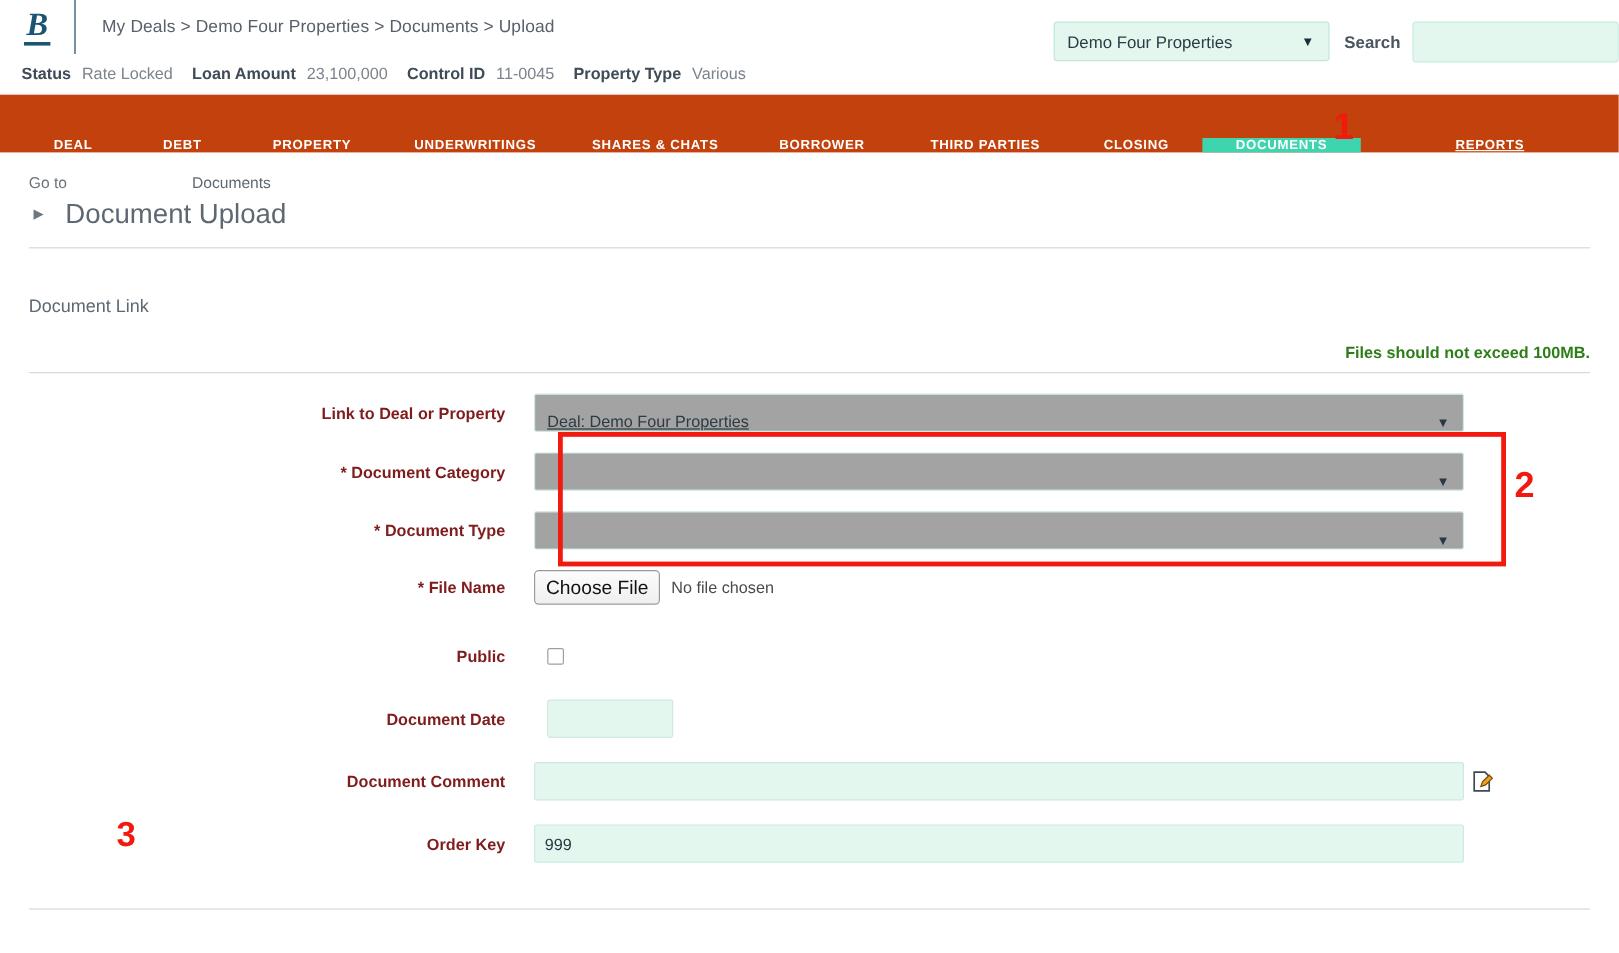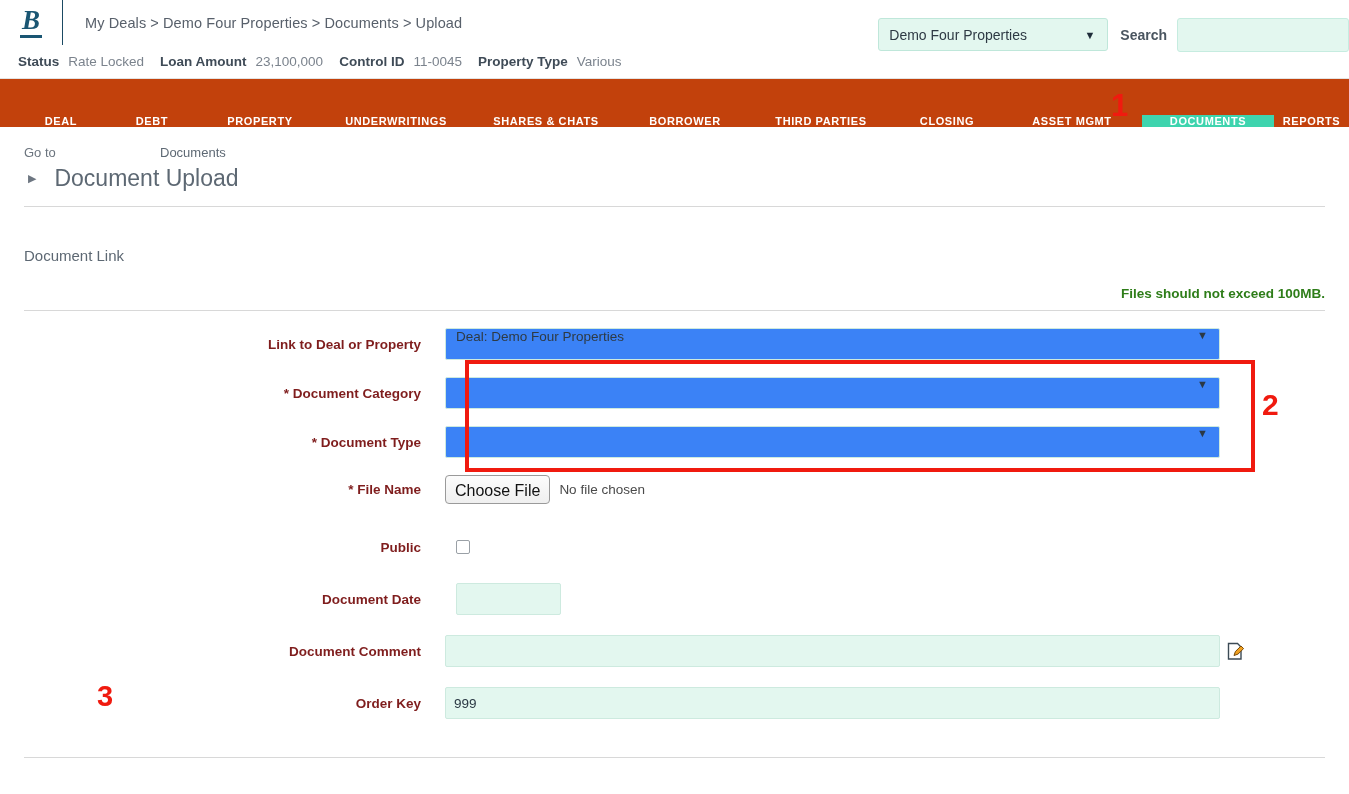--- a/index.html
+++ b/index.html
@@ -144,21 +144,21 @@
   .nav-item.deal   { flex: 0 0 86px; }
   .nav-item.debt   { flex: 0 0 96px; }
   .nav-item.prop   { flex: 0 0 120px; }
   .nav-item.uw     { flex: 0 0 152px; }
   .nav-item.bor    { flex: 0 0 130px; }
   .nav-item.sc     { flex: 0 0 148px; }
   .nav-item.tp     { flex: 0 0 142px; }
   .nav-item.cl     { flex: 0 0 110px; }
   .nav-item.am     { flex: 0 0 140px; }
   .nav-item.doc    { flex: 0 0 132px; }
-  .nav-item.rep    { flex: 1 1 auto; }
+  .nav-item.rep    { flex: 1 1 auto; text-decoration: underline; }
 
   
   .content { padding: 0 24px; position: relative; }
 
   .goto-row {
     height: 38px;
     display: flex;
     align-items: center;
     font-size: 13px;
     color: #5e6974;
@@ -219,29 +219,30 @@
     font-size: 13.5px;
     font-weight: bold;
     color: #7f1d1d;
     flex: 0 0 421px;
   }
   .fctl { flex: 1 1 auto; display: flex; align-items: center; }
 
   .sel {
     width: 775px;
     height: 32px;
-    background: #3b82f6;
+    background: #a3a3a3;
     border: 1px solid #cdeadf;
     border-radius: 2px;
     position: relative;
     display: flex;
-    align-items: flex-start;
+    align-items: flex-end;
     padding: 0 10px;
     font-size: 13.5px;
     color: #2e3a44;
+    text-decoration: underline;
   }
   .sel .caret {
     position: absolute;
     right: 11px;
     font-size: 11px;
     color: #2b3844;
   }
 
   .filewrap { display: flex; align-items: center; }
   .choose-file {
@@ -382,21 +383,20 @@
 
 <div class="nav">
   <div class="nav-item deal">DEAL</div>
   <div class="nav-item debt">DEBT</div>
   <div class="nav-item prop">PROPERTY</div>
   <div class="nav-item uw">UNDERWRITINGS</div>
   <div class="nav-item sc">SHARES &amp; CHATS</div>
   <div class="nav-item bor">BORROWER</div>
   <div class="nav-item tp">THIRD PARTIES</div>
   <div class="nav-item cl">CLOSING</div>
-  <div class="nav-item am">ASSET MGMT</div>
   <div class="nav-item doc active">DOCUMENTS</div>
   <div class="nav-item rep">REPORTS</div>
 </div>
 
 <div class="content">
 
   <div class="goto-row">
     <span class="goto-label">Go to</span>
     <span class="goto-value">Documents</span>
   </div>

